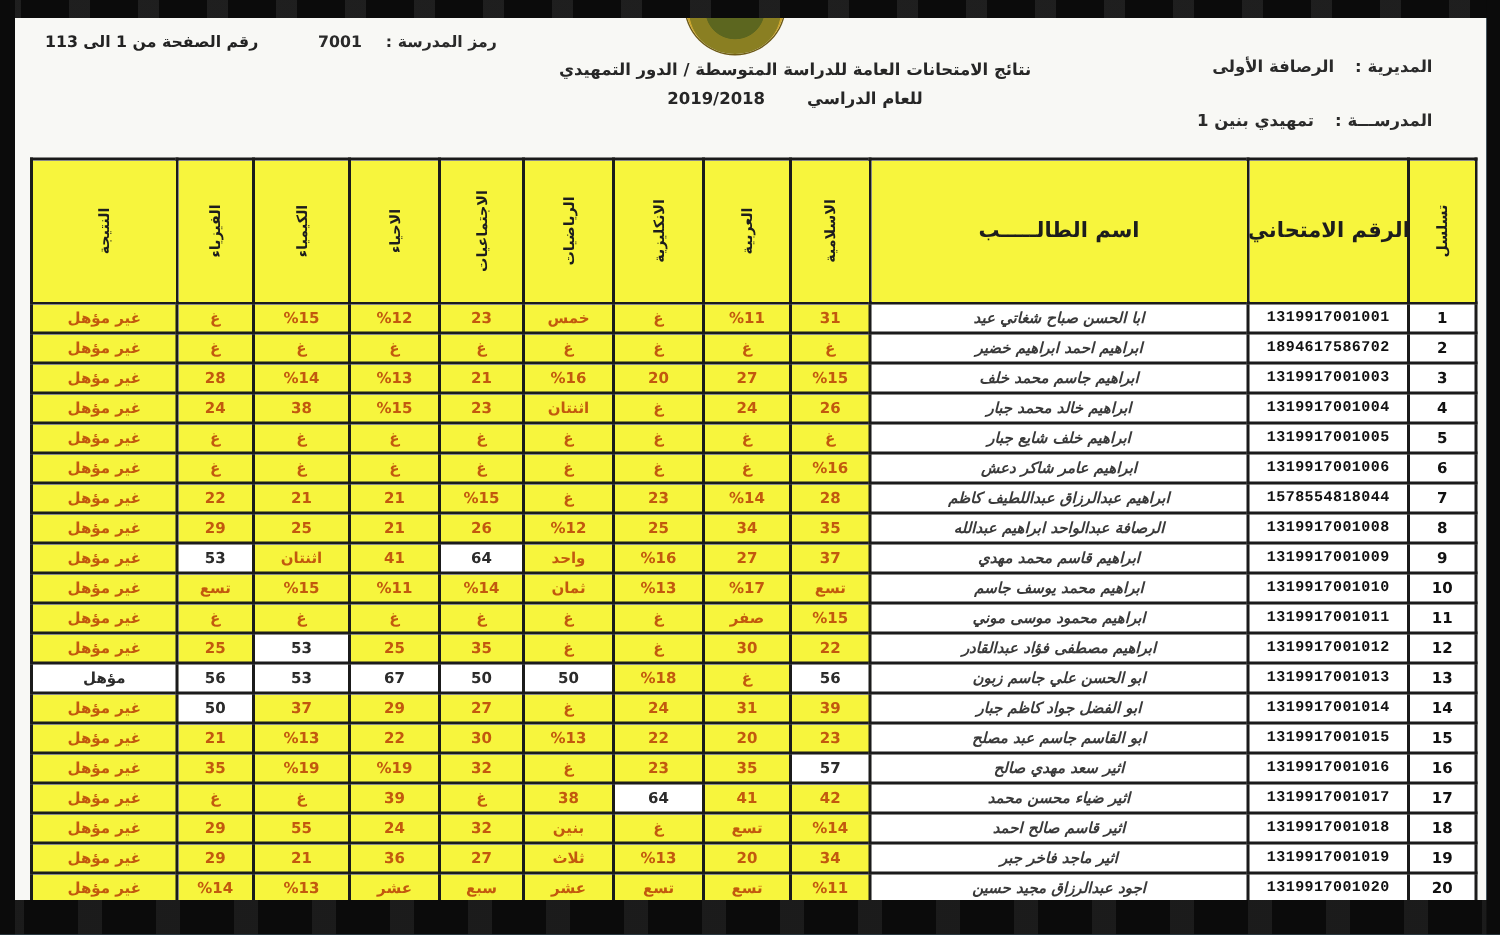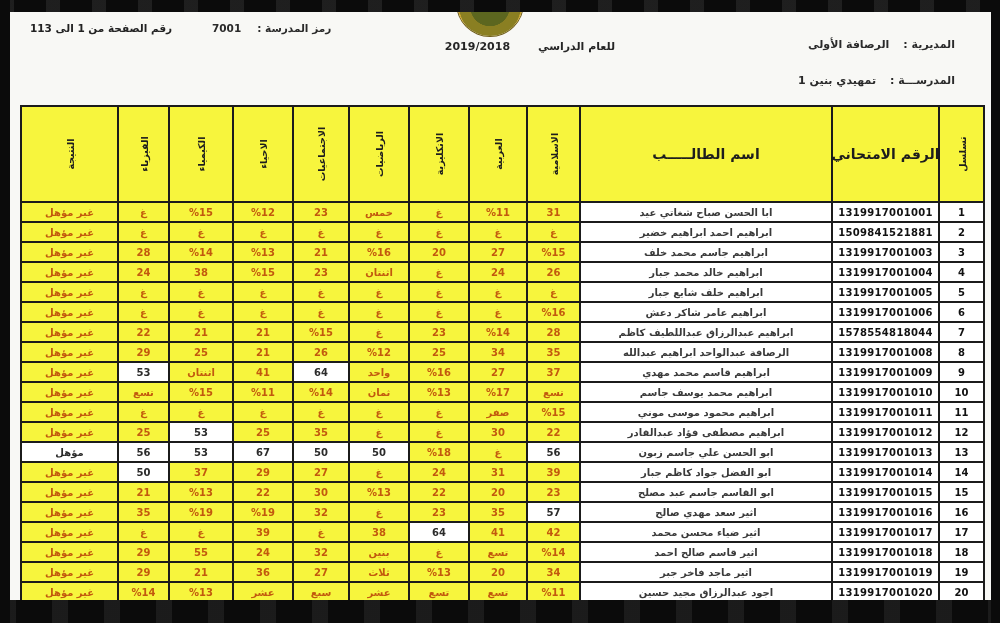--- a/index.html
+++ b/index.html
@@ -37,39 +37,40 @@
   #results th{background:#f7f53d;height:94px;position:relative;font-weight:bold;color:#1d1d1d;}
   th .vh{position:absolute;inset:0;display:flex;align-items:center;justify-content:center;
          transform:rotate(-90deg);font-size:9.5px;white-space:nowrap;}
   th .hh{position:absolute;inset:0;display:flex;align-items:center;justify-content:center;
          font-size:14px;white-space:nowrap;}
   #results td{height:18px;font-size:10px;font-weight:bold;text-align:center;
               white-space:nowrap;}
   td.y{background:#f7f53d;color:#c2590e;}
   td.w{background:#ffffff;color:#2b2b2b;}
   td.serial{background:#fff;color:#111;}
-  td.exam{background:#fff;color:#111;font-size:10.5px;letter-spacing:.3px;}
-  td.name{background:#fff;color:#3a3a3a;text-align:right;padding-right:6px;font-size:10px;}
+  td.exam{background:#fff;color:#111;font-size:10.5px;letter-spacing:.3px;font-family:Liberation Mono, monospace;}
+  td.name{background:#fff;color:#3a3a3a;text-align:right;padding-right:6px;font-size:10px;font-style:italic;}
 </style>
 </head>
 <body>
 
 <div id="stage">
   <div id="page">
 
     <div id="emblem"></div>
 
     <div id="page-range" class="hd">رقم الصفحة من 1 الى 113</div>
 
     <div id="school-code" class="hd">
       <span>رمز المدرسة :</span>
       <span>7001</span>
     </div>
 
     <div id="title-block" class="hd">
+      <div>نتائج الامتحانات العامة للدراسة المتوسطة / الدور التمهيدي</div>
       <div id="title-line2">
         <span>للعام الدراسي</span>
         <span>2019/2018</span>
       </div>
     </div>
 
     <div id="dir-line" class="hd">
       <span>المديرية :</span>
       <span>الرصافة الأولى</span>
     </div>
@@ -144,21 +145,21 @@
             <td class="y">غ</td>
             <td class="y">خمس</td>
             <td class="y">23</td>
             <td class="y">%12</td>
             <td class="y">%15</td>
             <td class="y">غ</td>
             <td class="y">غير مؤهل</td>
           </tr>
           <tr>
             <td class="serial">2</td>
-            <td class="exam">1509841521881</td>
+            <td class="exam">1894617586702</td>
             <td class="name">ابراهيم احمد ابراهيم خضير</td>
             <td class="y">غ</td>
             <td class="y">غ</td>
             <td class="y">غ</td>
             <td class="y">غ</td>
             <td class="y">غ</td>
             <td class="y">غ</td>
             <td class="y">غ</td>
             <td class="y">غ</td>
             <td class="y">غير مؤهل</td>

